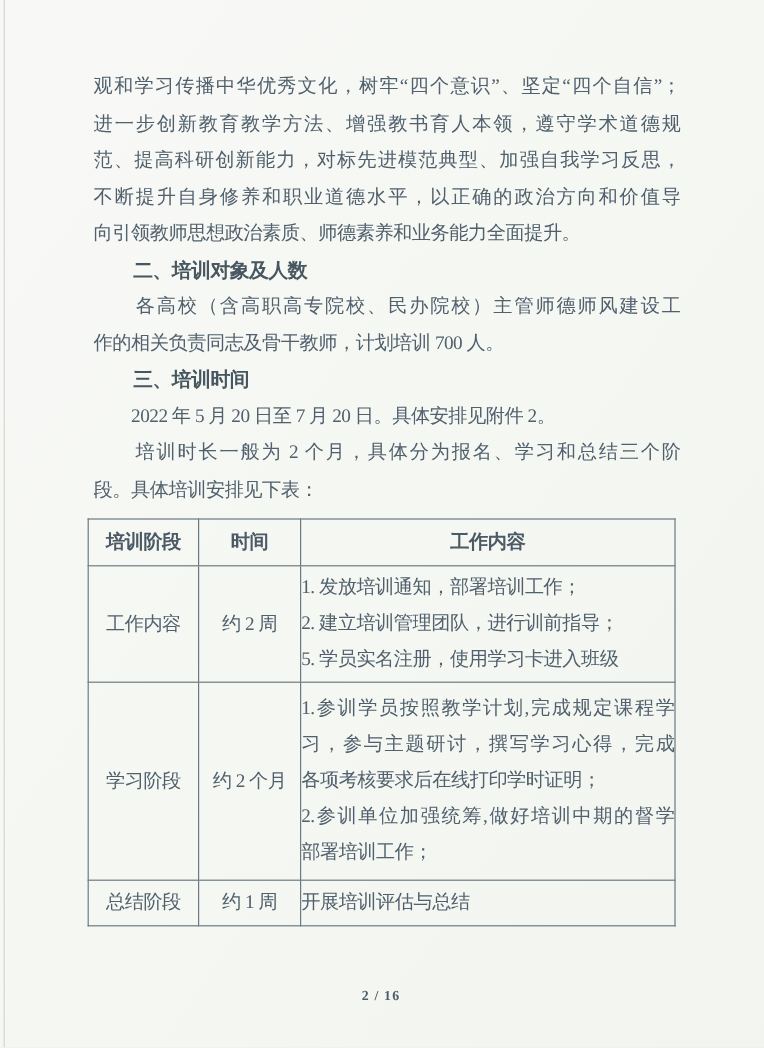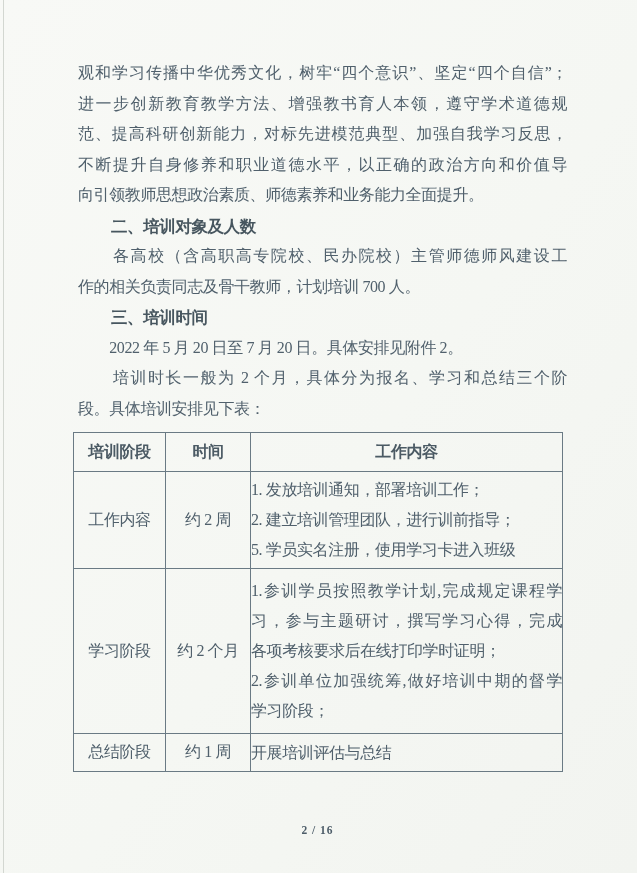--- a/index.html
+++ b/index.html
@@ -152,21 +152,21 @@
         </td>
       </tr>
       <tr style="height:165px">
         <td class="center">学习阶段</td>
         <td class="center">约 2 个月</td>
         <td class="contentcell">
           <div class="cline j">1.参训学员按照教学计划,完成规定课程学</div>
           <div class="cline j">习，参与主题研讨，撰写学习心得，完成</div>
           <div class="cline">各项考核要求后在线打印学时证明；</div>
           <div class="cline j">2.参训单位加强统筹,做好培训中期的督学</div>
-          <div class="cline">学习阶段；</div>
+          <div class="cline">部署培训工作；</div>
         </td>
       </tr>
       <tr style="height:38px">
         <td class="center">总结阶段</td>
         <td class="center">约 1 周</td>
         <td class="contentcell">
           <div class="cline">开展培训评估与总结</div>
         </td>
       </tr>
     </tbody>

